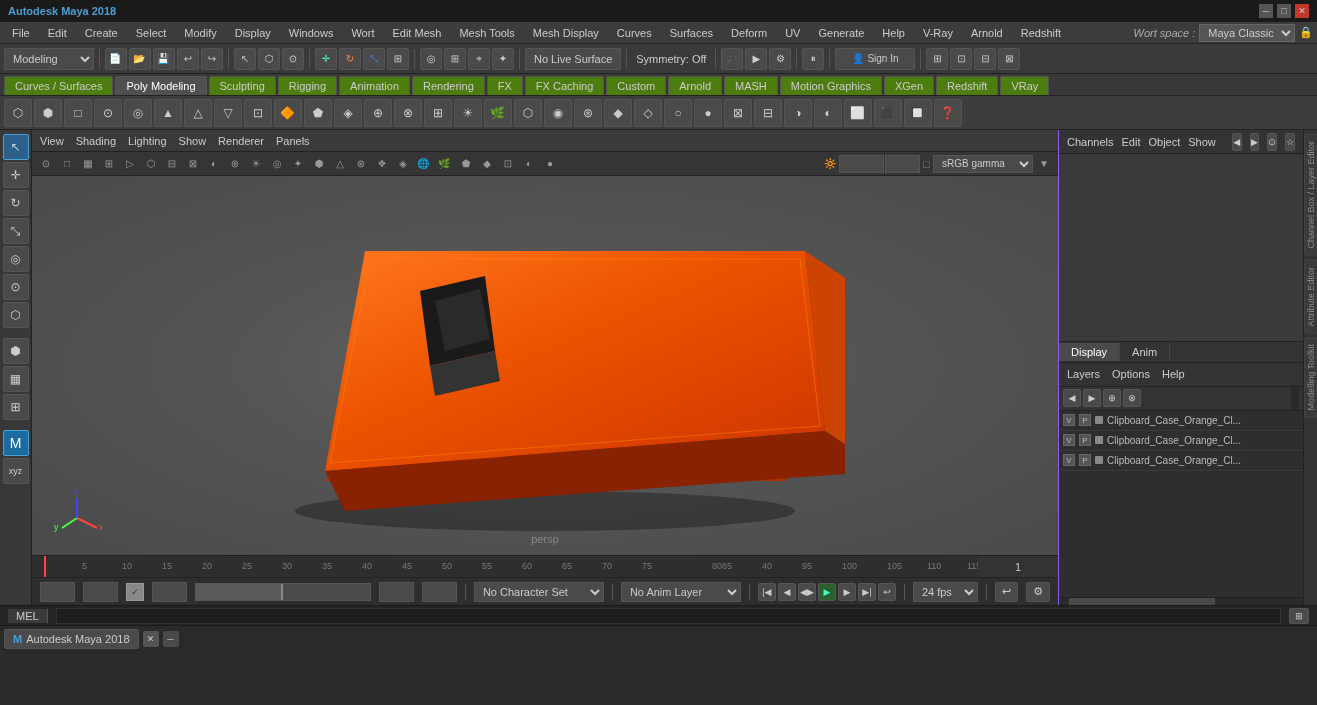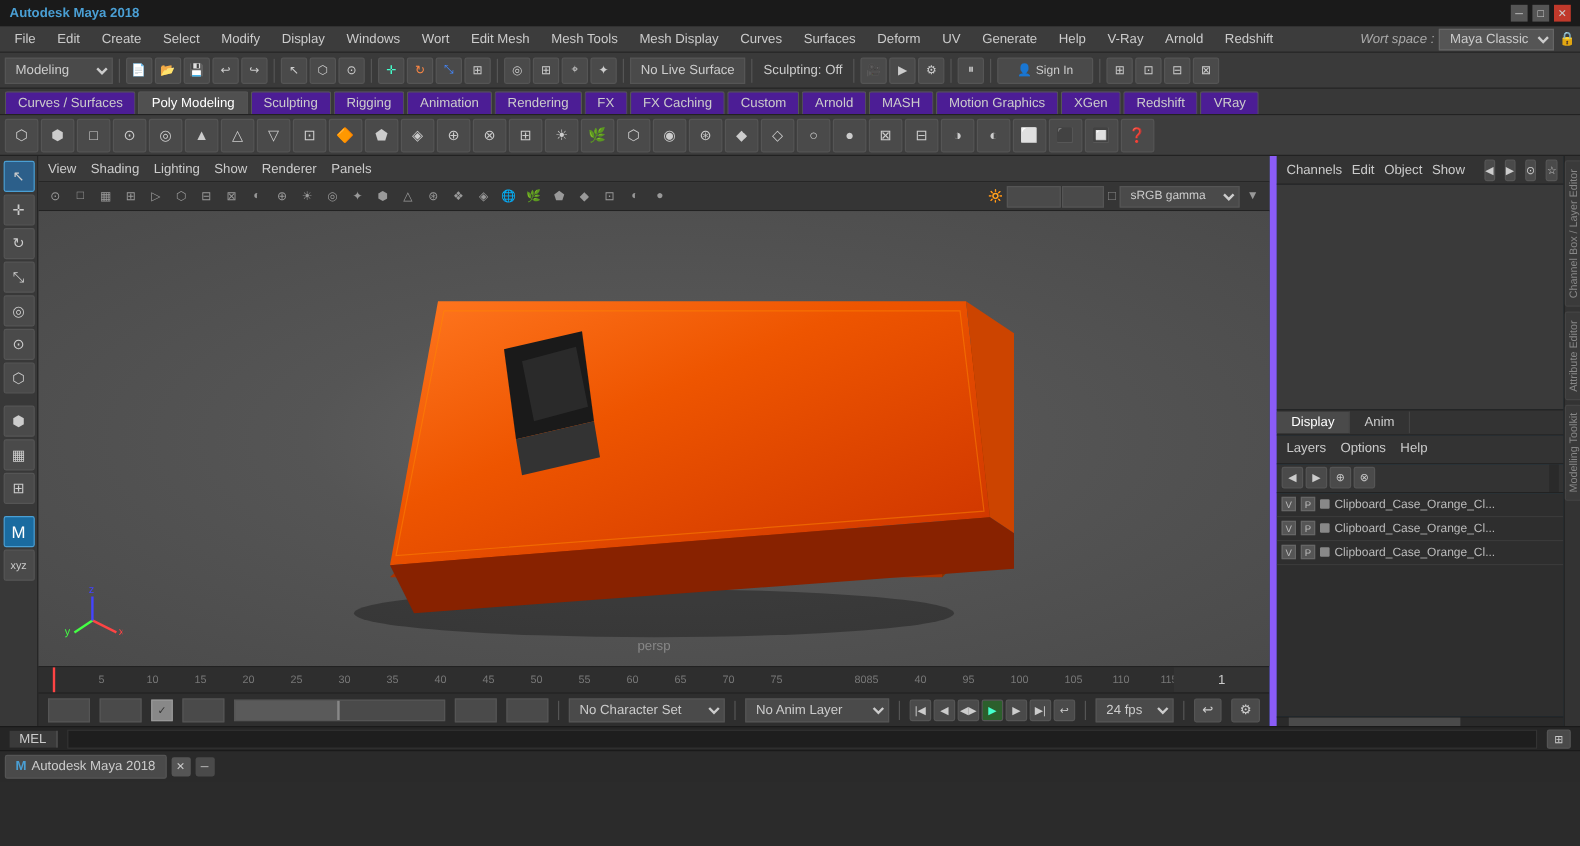--- a/index.html
+++ b/index.html
@@ -106,21 +106,21 @@
       background: #383838;
       display: flex;
       align-items: flex-end;
       padding: 0 4px;
       gap: 0;
       border-bottom: 1px solid #222;
     }
     .shelf-tab {
       padding: 3px 10px;
       cursor: pointer;
-      background: #4c1d95;
+      background: #4d7c0f;
       border: 1px solid #555;
       border-bottom: none;
       font-size: 11px;
       color: #ccc;
       margin-right: 2px;
       border-radius: 2px 2px 0 0;
     }
     .shelf-tab.active { background: #505050; color: #fff; }
 
     
@@ -217,22 +217,22 @@
       bottom: 12px;
       left: 50%;
       transform: translateX(-50%);
       color: #888;
       font-size: 11px;
     }
 
     
     #right-panel {
       width: 245px;
-      background: #0c4a6e;
-      border-left: 6px solid #8b5cf6;
+      background: #fca5a5;
+      border-left: 1px solid #8b5cf6;
       display: flex;
       flex-direction: column;
     }
     #channel-box-header {
       height: 24px;
       background: #333;
       display: flex;
       align-items: center;
       padding: 0 8px;
       gap: 8px;
@@ -594,21 +594,21 @@
     <button class="toolbar-btn" style="color:#48f;">⤡</button>
     <button class="toolbar-btn">⊞</button>
     <div class="toolbar-separator"></div>
     <button class="toolbar-btn">◎</button>
     <button class="toolbar-btn">⊞</button>
     <button class="toolbar-btn">⌖</button>
     <button class="toolbar-btn">✦</button>
     <div class="toolbar-separator"></div>
     <span class="toolbar-dropdown" style="padding: 0 8px; border: 1px solid #555; background: #4a4a4a; height:22px; display:flex; align-items:center; cursor:pointer;">No Live Surface</span>
     <div class="toolbar-separator"></div>
-    <span class="toolbar-label">Sculpting: Off</span>
+    <span class="toolbar-label">Symmetry: Off</span>
     <div class="toolbar-separator"></div>
     <button class="toolbar-btn">🎥</button>
     <button class="toolbar-btn">▶</button>
     <button class="toolbar-btn">⚙</button>
     <div class="toolbar-separator"></div>
     <button class="toolbar-btn">⏸</button>
     <div class="toolbar-separator"></div>
     <button class="toolbar-btn" style="width:80px; font-size:10px;">👤 Sign In</button>
     <div class="toolbar-separator"></div>
     <button class="toolbar-btn">⊞</button>

